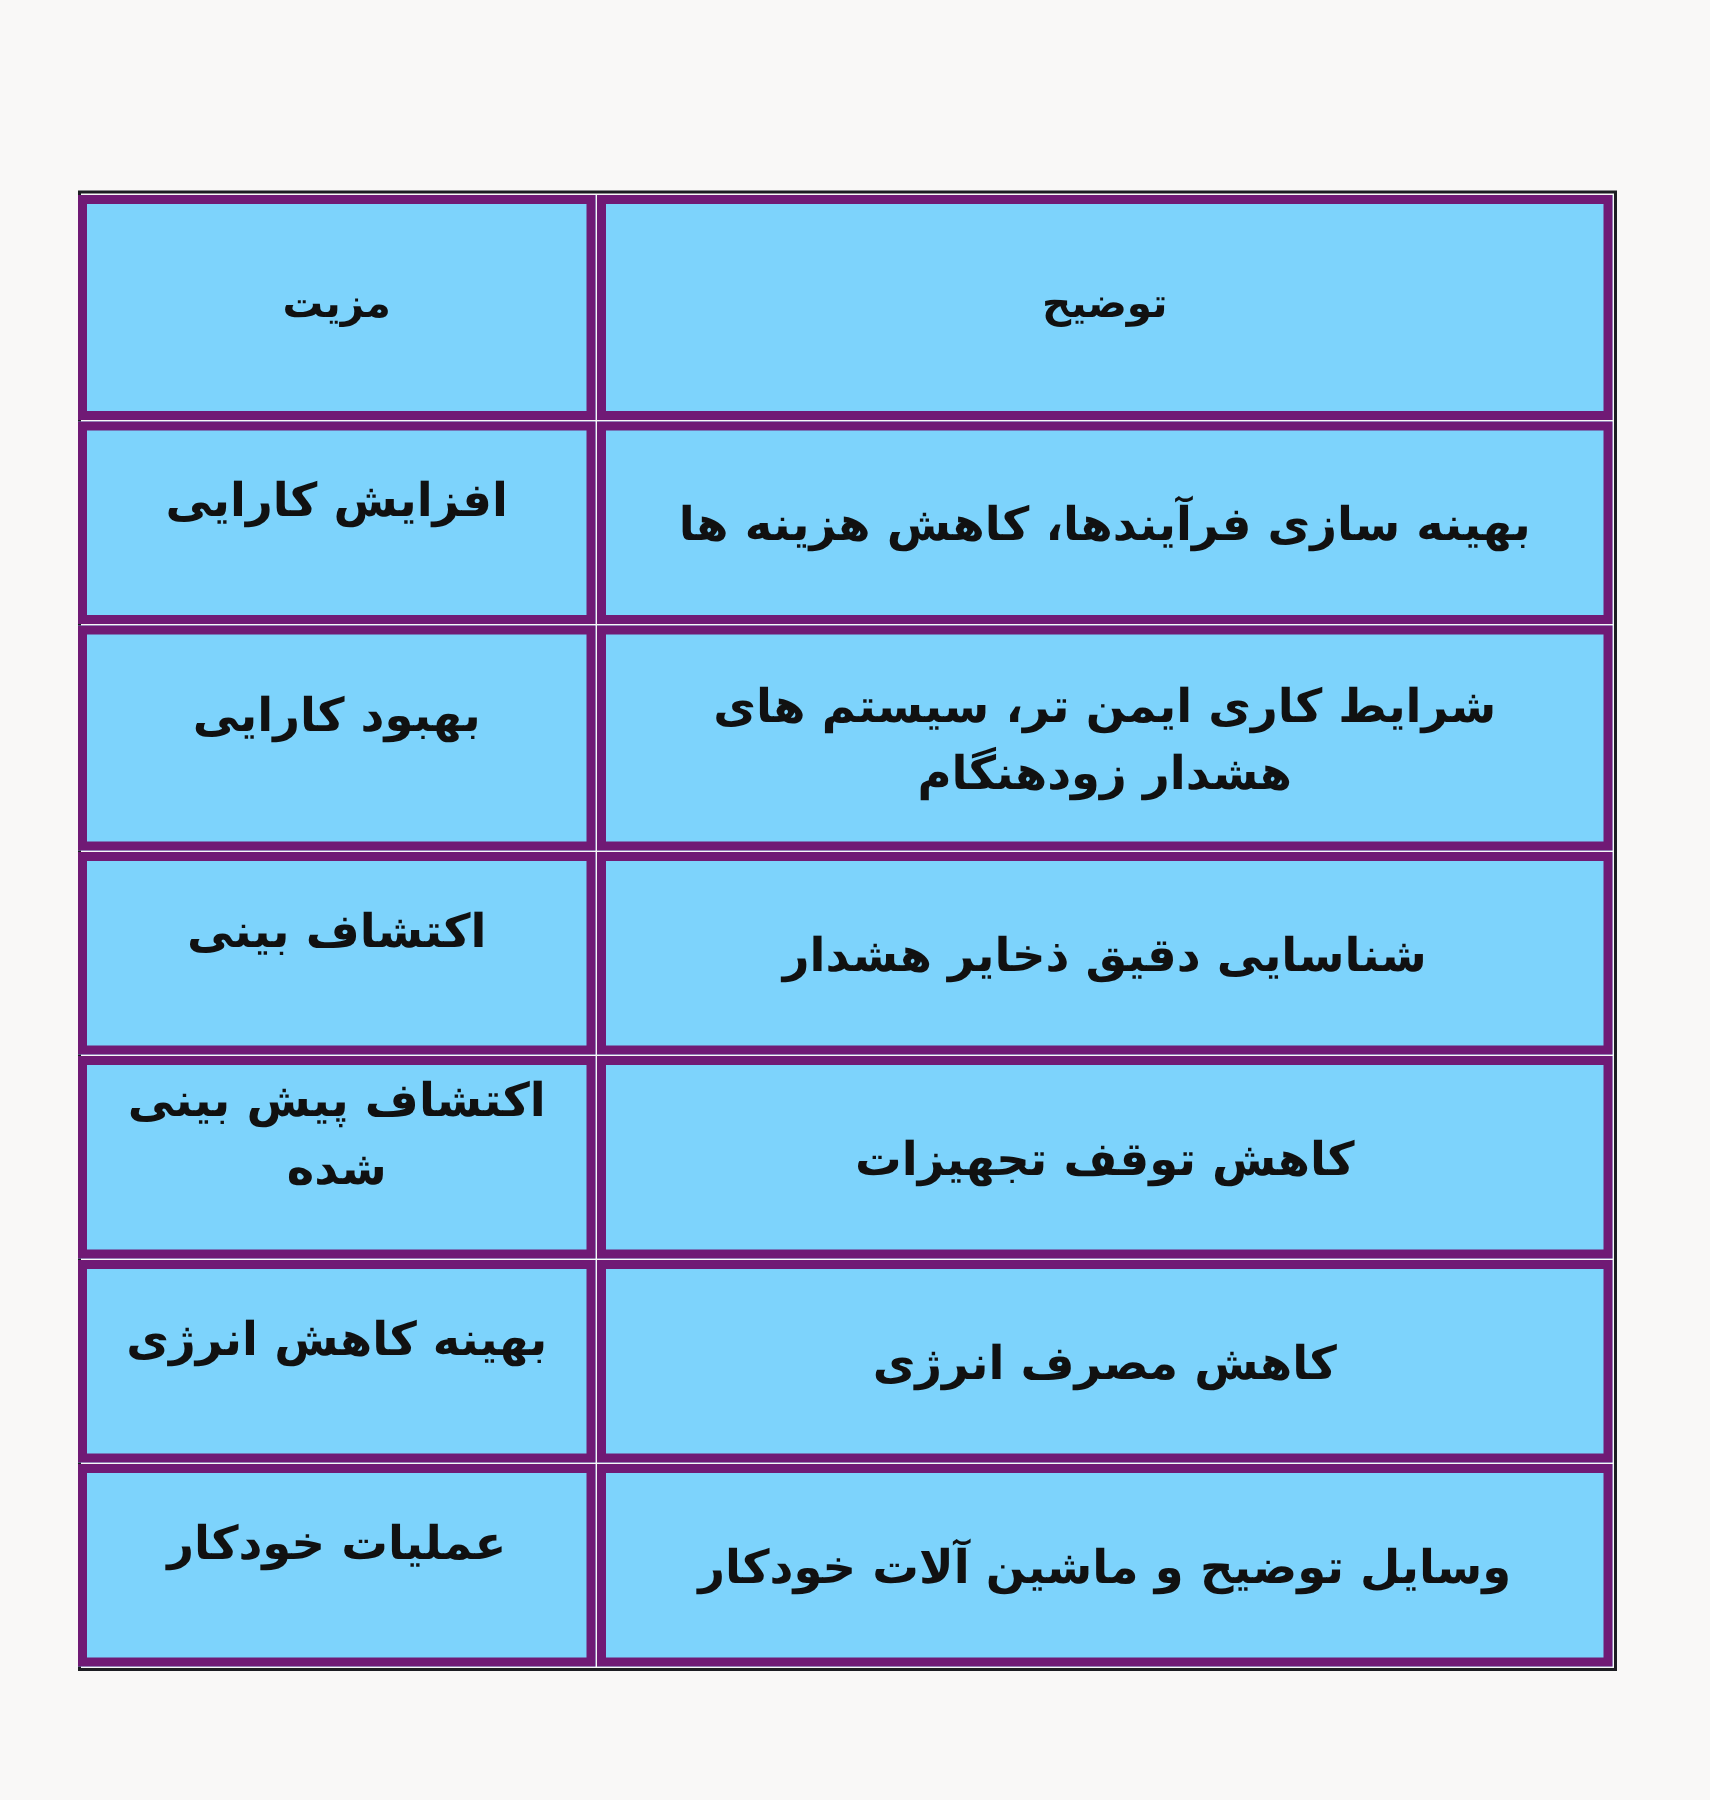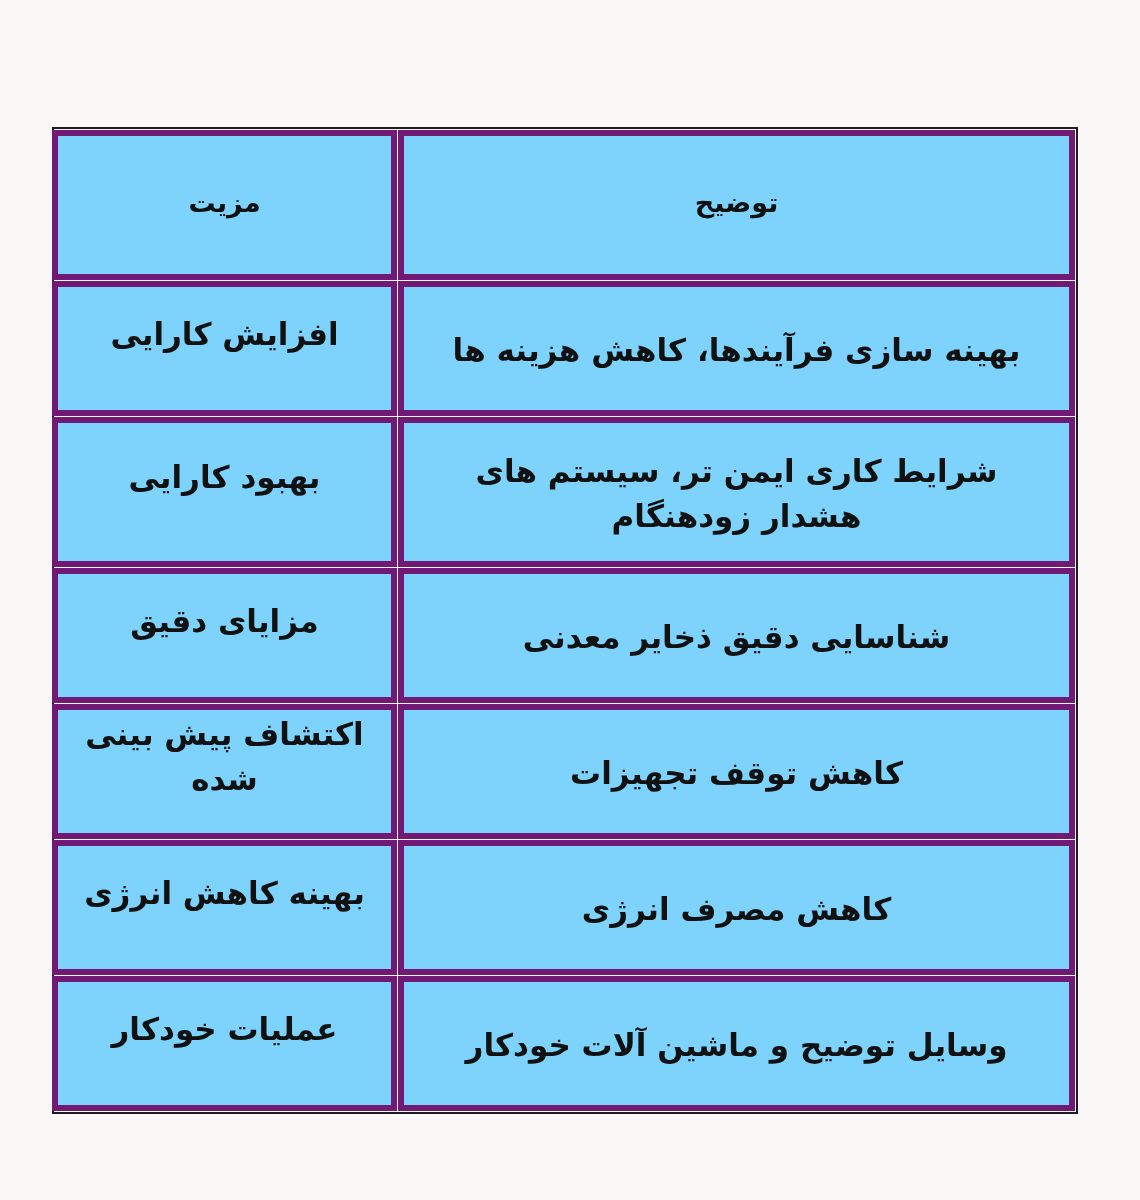--- a/index.html
+++ b/index.html
@@ -135,24 +135,24 @@
         <tr>
           <td class="desc">
             <span class="cell">شرایط کاری ایمن تر، سیستم های هشدار زودهنگام</span>
           </td>
           <td class="benefit">
             <span class="cell">بهبود کارایی</span>
           </td>
         </tr>
         <tr>
           <td class="desc">
-            <span class="cell">شناسایی دقیق ذخایر معدنی</span>
+            <span class="cell">شناسایی دقیق ذخایر هشدار</span>
           </td>
           <td class="benefit">
-            <span class="cell">مزایای دقیق</span>
+            <span class="cell">اکتشاف بینی</span>
           </td>
         </tr>
         <tr>
           <td class="desc">
             <span class="cell">کاهش توقف تجهیزات</span>
           </td>
           <td class="benefit">
             <span class="cell">اکتشاف پیش بینی شده</span>
           </td>
         </tr>

